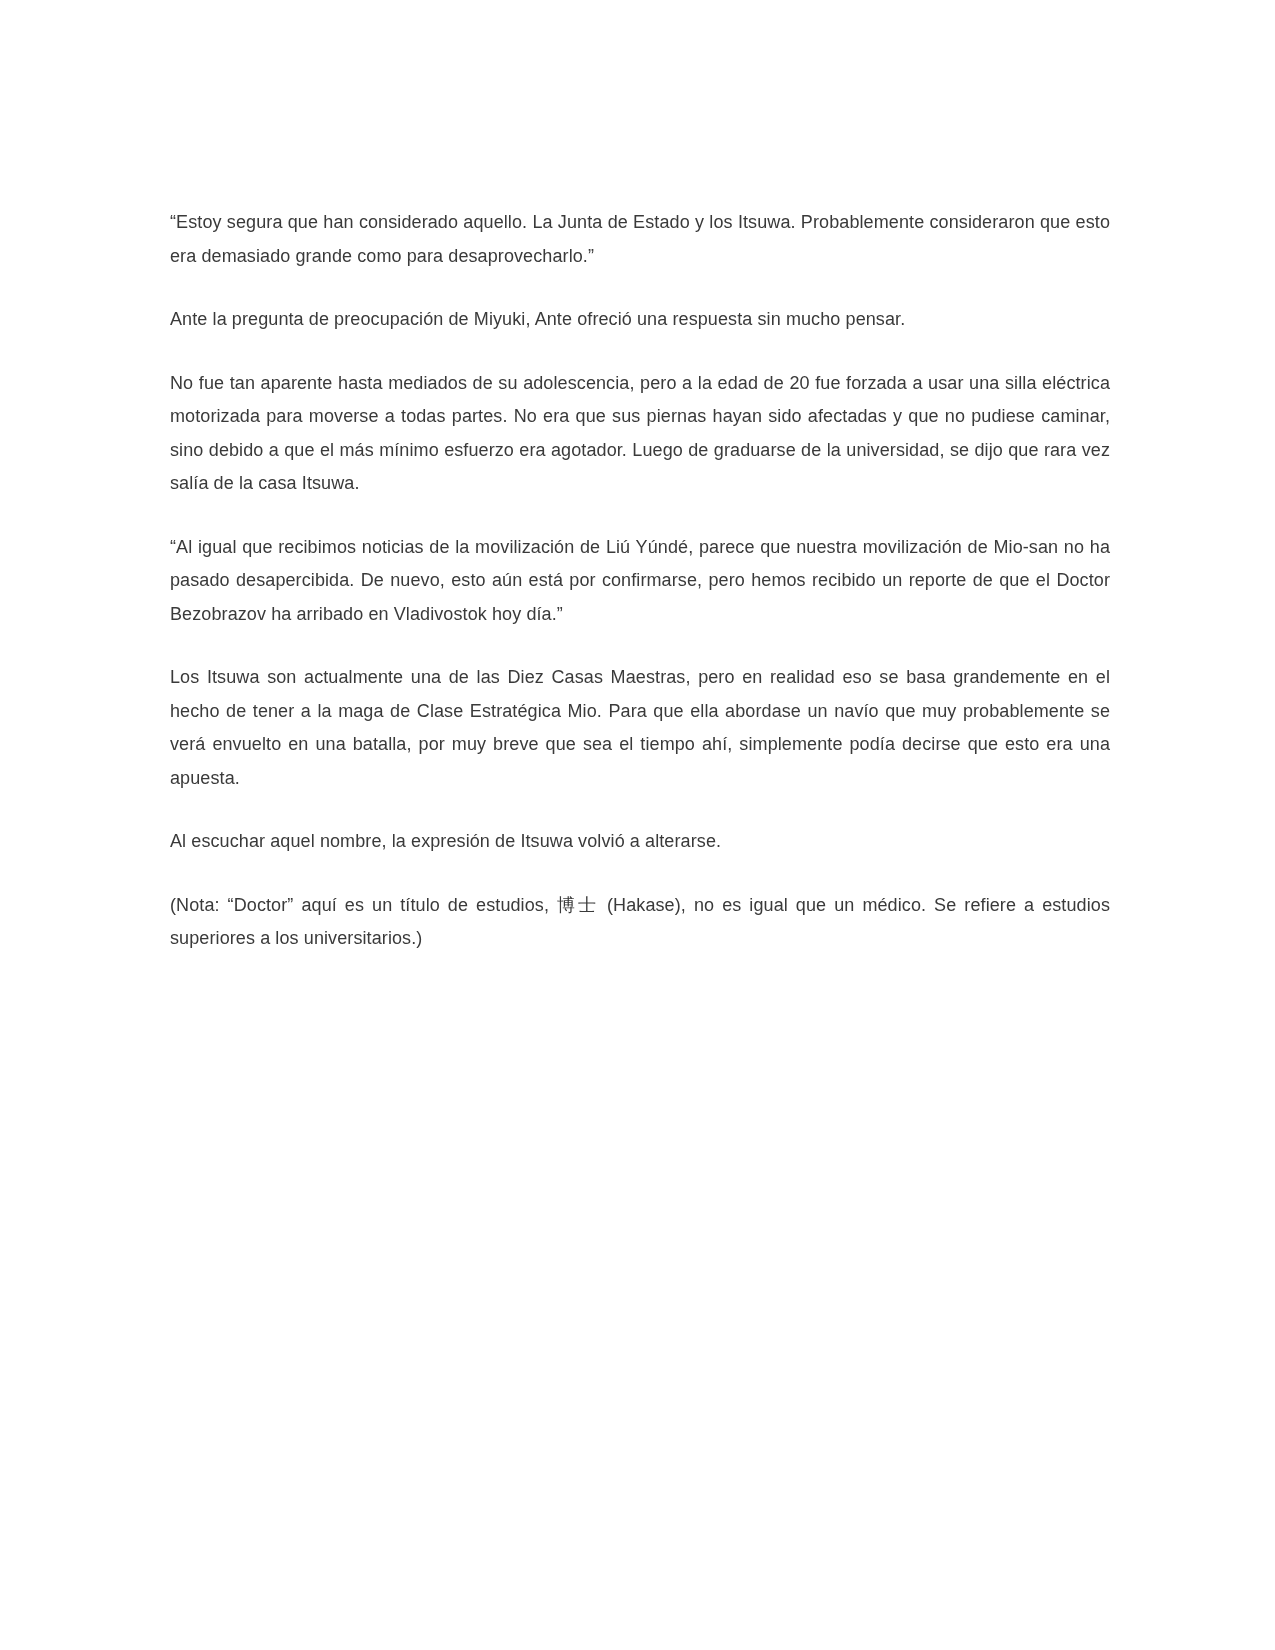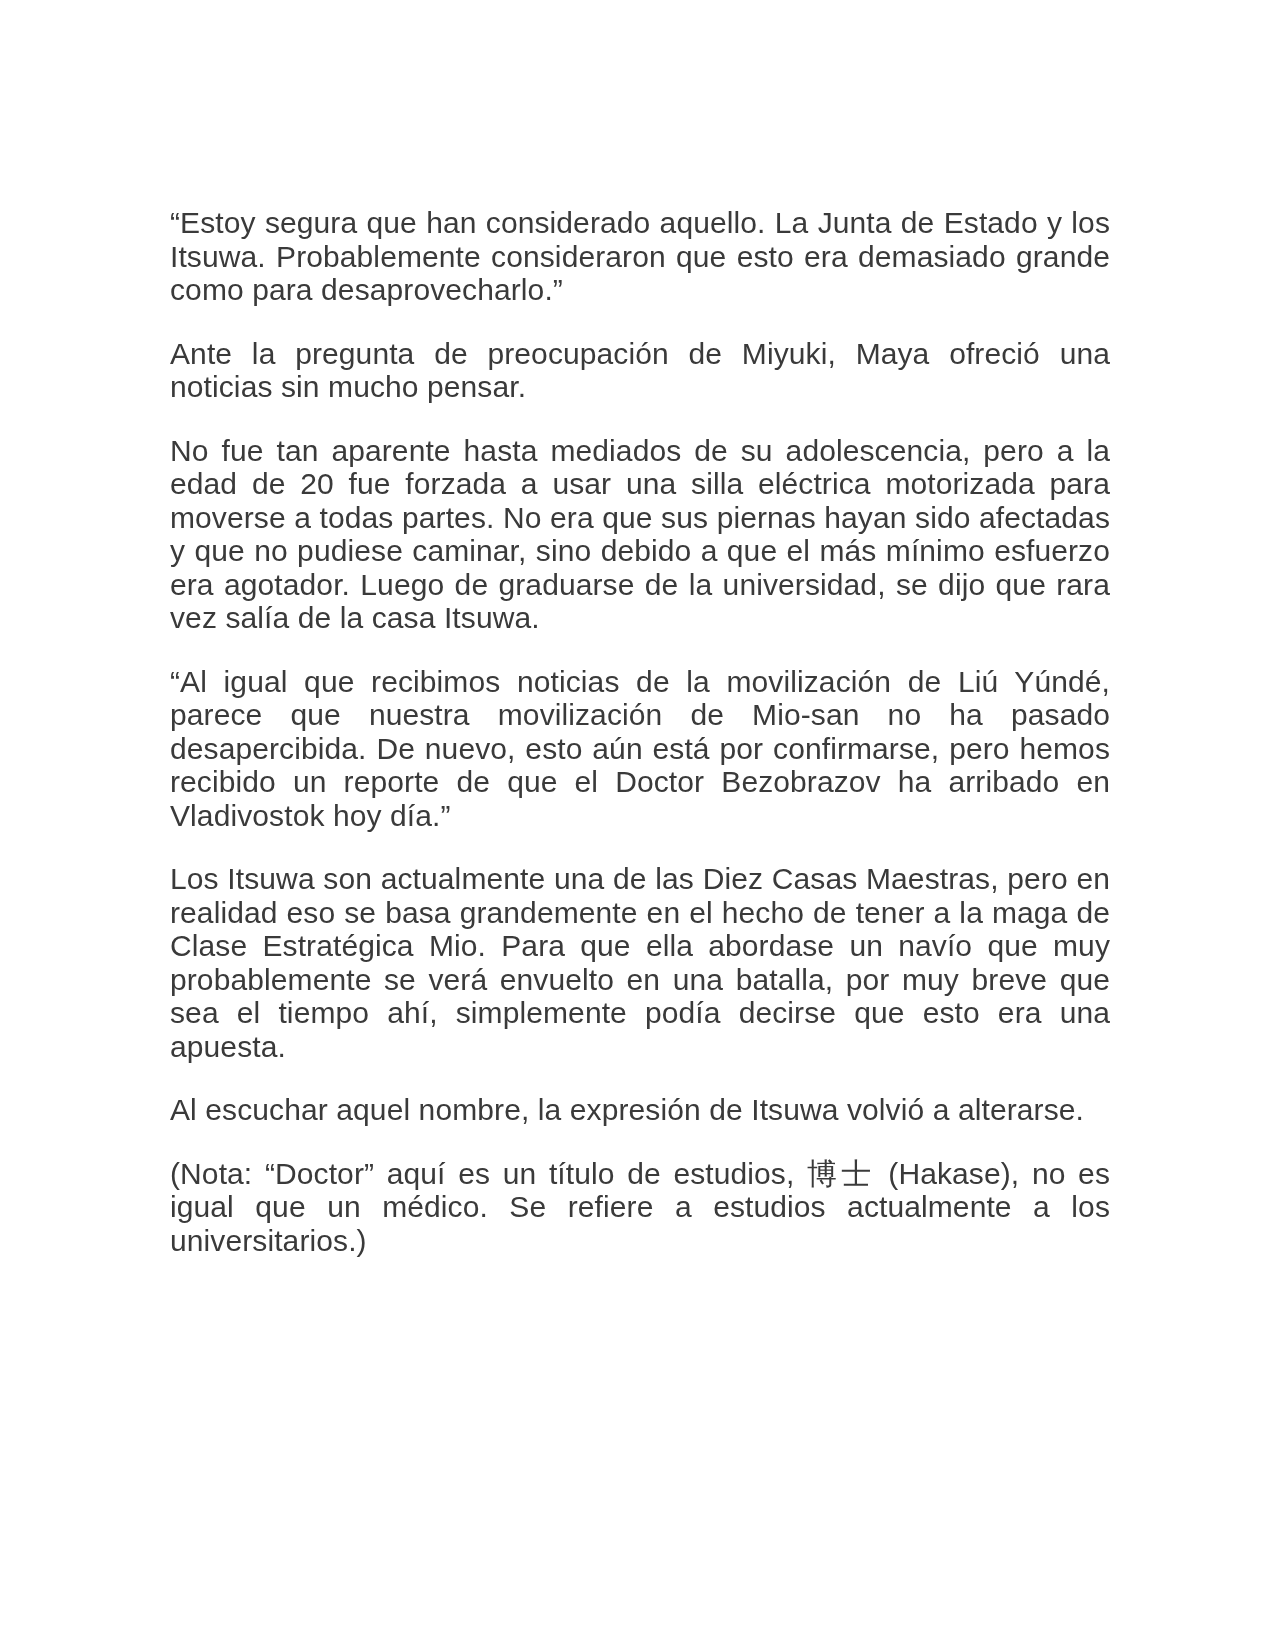--- a/index.html
+++ b/index.html
@@ -17,35 +17,35 @@
   }
   .text-block {
     position: absolute;
     left: 170px;
     top: 206px;
     width: 940px;
     color: #3a3a3a;
   }
   .para {
     margin: 0 0 30px 0;
-    font-size: 30px;
+    font-size: 18px;
     line-height: 33.5px;
     text-align: justify;
     letter-spacing: 0.1px;
   }
   .para:last-child {
     margin-bottom: 0;
   }
 </style>
 </head>
 <body>
 
 <div class="page">
   <div class="text-block">
       <p class="para">“Estoy segura que han considerado aquello. La Junta de Estado y los Itsuwa. Probablemente consideraron que esto era demasiado grande como para desaprovecharlo.”</p>
-      <p class="para">Ante la pregunta de preocupación de Miyuki, Maya ofreció una noticias sin mucho pensar.</p>
+      <p class="para">Ante la pregunta de preocupación de Miyuki, Ante ofreció una respuesta sin mucho pensar.</p>
       <p class="para">No fue tan aparente hasta mediados de su adolescencia, pero a la edad de 20 fue forzada a usar una silla eléctrica motorizada para moverse a todas partes. No era que sus piernas hayan sido afectadas y que no pudiese caminar, sino debido a que el más mínimo esfuerzo era agotador. Luego de graduarse de la universidad, se dijo que rara vez salía de la casa Itsuwa.</p>
       <p class="para">“Al igual que recibimos noticias de la movilización de Liú Yúndé, parece que nuestra movilización de Mio-san no ha pasado desapercibida. De nuevo, esto aún está por confirmarse, pero hemos recibido un reporte de que el Doctor Bezobrazov ha arribado en Vladivostok hoy día.”</p>
       <p class="para">Los Itsuwa son actualmente una de las Diez Casas Maestras, pero en realidad eso se basa grandemente en el hecho de tener a la maga de Clase Estratégica Mio. Para que ella abordase un navío que muy probablemente se verá envuelto en una batalla, por muy breve que sea el tiempo ahí, simplemente podía decirse que esto era una apuesta.</p>
       <p class="para">Al escuchar aquel nombre, la expresión de Itsuwa volvió a alterarse.</p>
-      <p class="para">(Nota: “Doctor” aquí es un título de estudios, 博士 (Hakase), no es igual que un médico. Se refiere a estudios actualmente a los universitarios.)</p>
+      <p class="para">(Nota: “Doctor” aquí es un título de estudios, 博士 (Hakase), no es igual que un médico. Se refiere a estudios superiores a los universitarios.)</p>
     </div>
 </div>
 
 </body></html>

